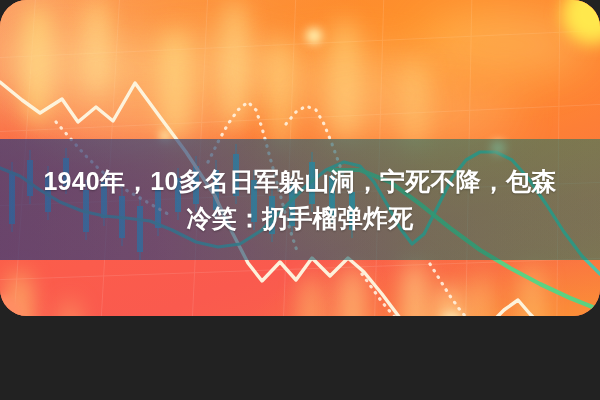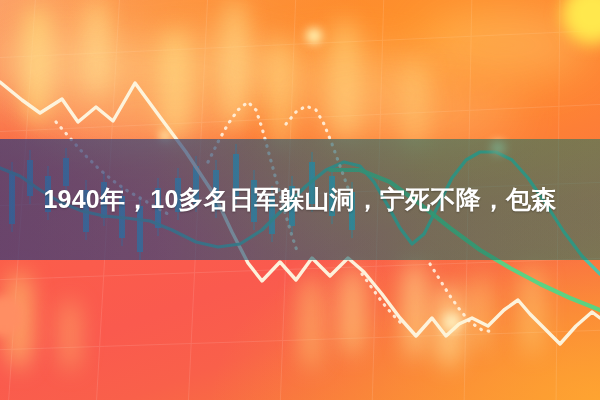--- a/index.html
+++ b/index.html
@@ -1,21 +1,22 @@
 <!DOCTYPE html>
 <html><head>
 <meta charset="utf-8">
 <style>
   html,body{margin:0;padding:0;background:#222;}
   #stage{
     position:relative;
-    width:600px;height:400px;
+    width:600px;height:316px;
     overflow:hidden;
     font-family:"Liberation Sans","DejaVu Sans",sans-serif;
     background:#f4734a;
+    border-radius:27px;
   }
   .layer{position:absolute;left:0;top:0;width:600px;height:400px;}
 
   
   #base-gradient{
     background:
       linear-gradient(160deg,
         #f79a68 0%,
         #f8804f 10%,
         #f96a43 22%,
@@ -194,15 +195,16 @@
       <div class="glow" style="left: 160px; top: 131px; width: 10px; height: 10px; background: rgb(255, 242, 176); filter: blur(4px);"></div>
       <div class="glow" style="left: 443px; top: 313px; width: 18px; height: 18px; background: rgb(255, 246, 200); filter: blur(6px);"></div>
       <div class="glow" style="left: -16px; top: 296px; width: 40px; height: 40px; background: rgb(255, 142, 99); filter: blur(4px);"></div>
     </div>
 
   <div id="band"></div>
   <div id="band-tint"></div>
 
   <div id="caption">
     <div class="cap-line">1940年，10多名日军躲山洞，宁死不降，包森</div>
+    <div class="cap-line">冷笑：扔手榴弹炸死</div>
   </div>
 
 </div>
 
 </body></html>

